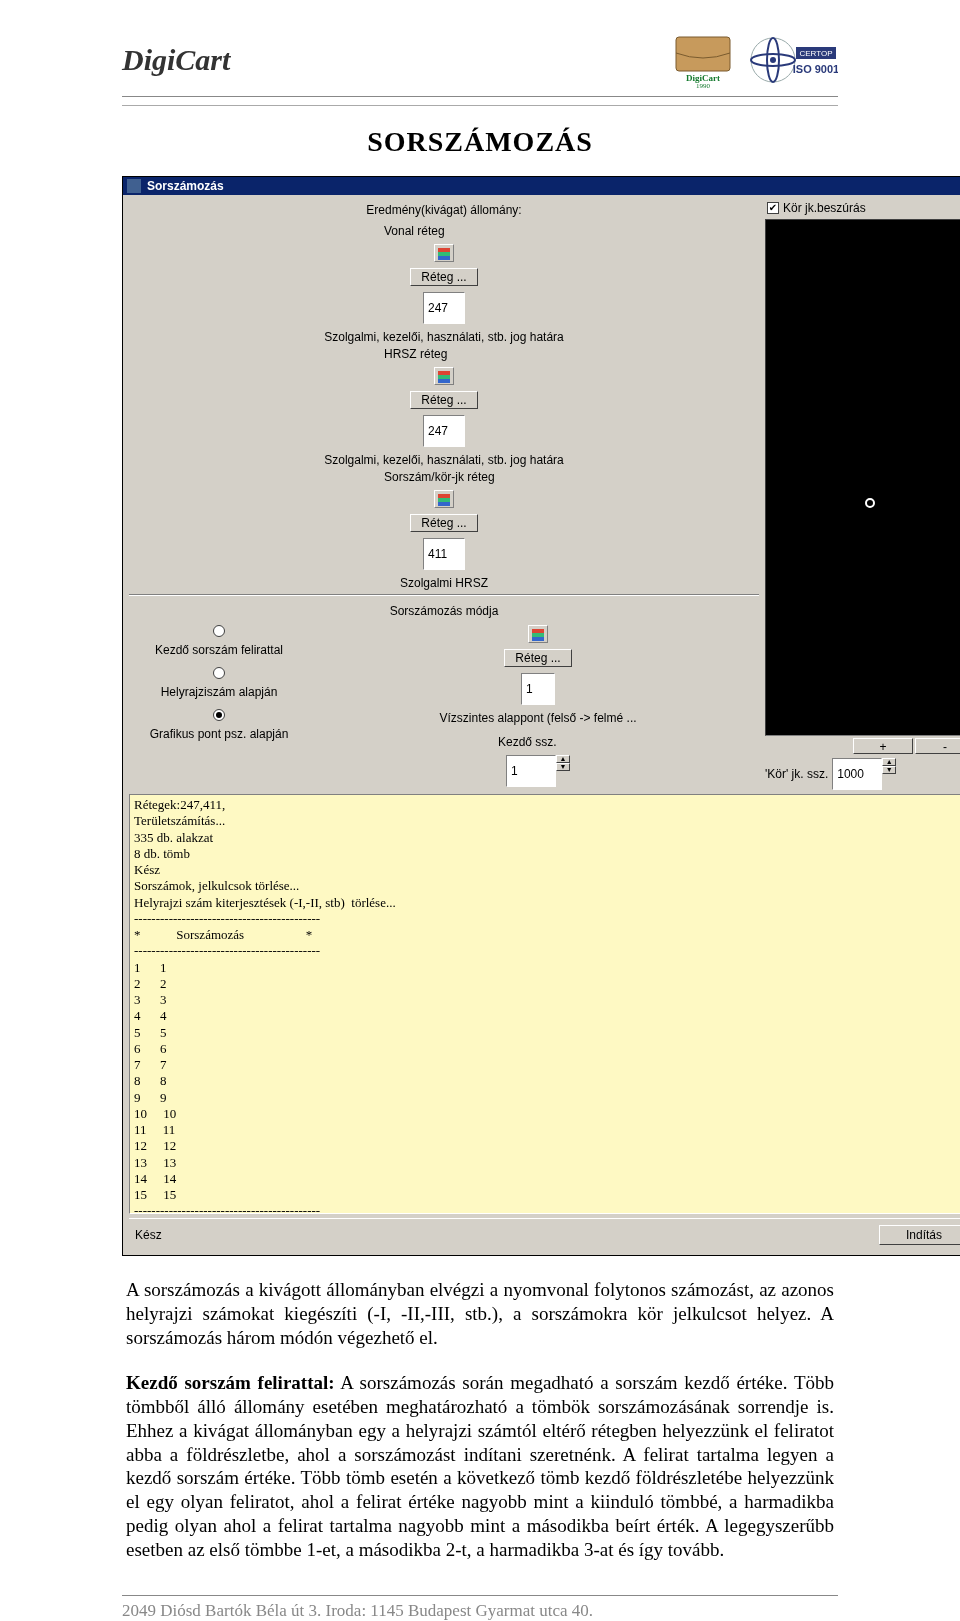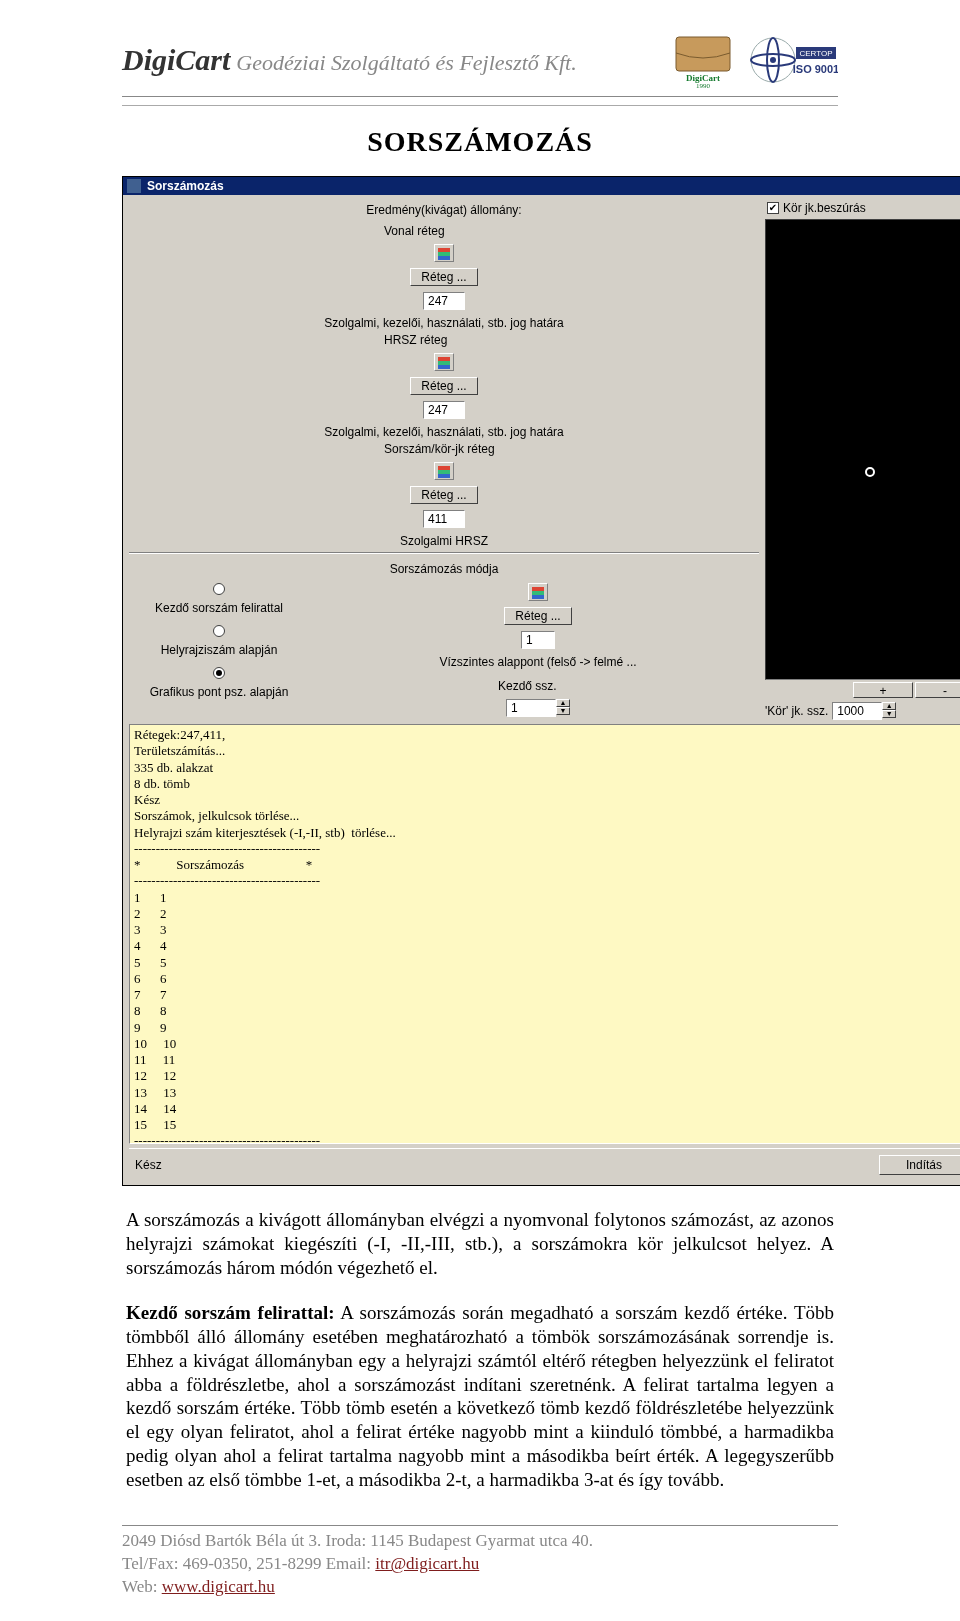--- a/index.html
+++ b/index.html
@@ -84,21 +84,21 @@
   }
   .btn {
     background:#d4d0c8;
     border:1px solid #fff; border-right-color:#404040; border-bottom-color:#404040;
     padding: 1px 10px; font-family:inherit; font-size:12px;
     min-width: 60px; text-align:center;
     cursor: default;
   }
   .num {
     background:#fff; border:1px solid #808080; border-right-color:#fff; border-bottom-color:#fff;
-    width: 42px; padding: 1px 4px; font-size:12px;
+    width: 42px; padding: 8px 4px; font-size:12px;
   }
   .desc { flex:1; font-size:12px; }
   .upper {
     display:flex; gap:6px;
   }
   .upper-left { flex: 1; }
   .upper-right {
     width: 210px;
     display:flex; flex-direction:column;
     border-left: 0;
@@ -168,21 +168,20 @@
   .footer a { color: #7f1d1d; text-decoration: underline; }
 </style>
 </head>
 <body>
 
 <div class="page">
 
   <div class="header">
     <div class="header-left">
       <span class="company-name">DigiCart</span>
-      <span class="company-sub">Geodéziai Szolgáltató és Fejlesztő Kft.</span>
     </div>
     <div class="header-logos">
       <div class="logo-box">
         <svg width="70" height="55" viewBox="0 0 70 55">
           <rect x="8" y="4" width="54" height="34" rx="3" fill="#c79a5c" stroke="#7a5b2e"></rect>
           <path d="M8 20 Q35 30 62 20" stroke="#7a5b2e" fill="none"></path>
           <text x="35" y="48" text-anchor="middle" font-family="serif" font-weight="bold" font-size="9" fill="#157a2e">DigiCart</text>
           <text x="35" y="55" text-anchor="middle" font-family="serif" font-size="7" fill="#157a2e">1990</text>
         </svg>
       </div>

